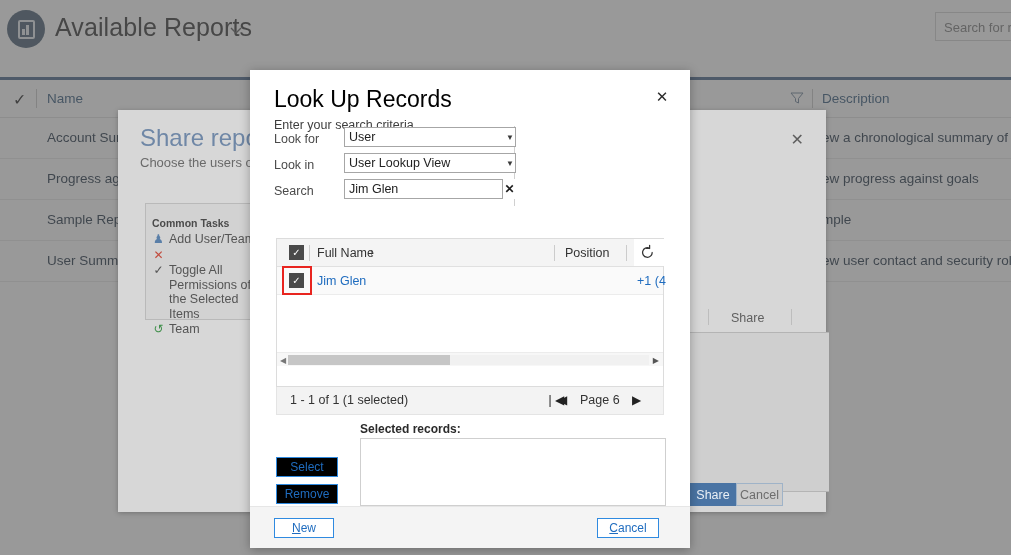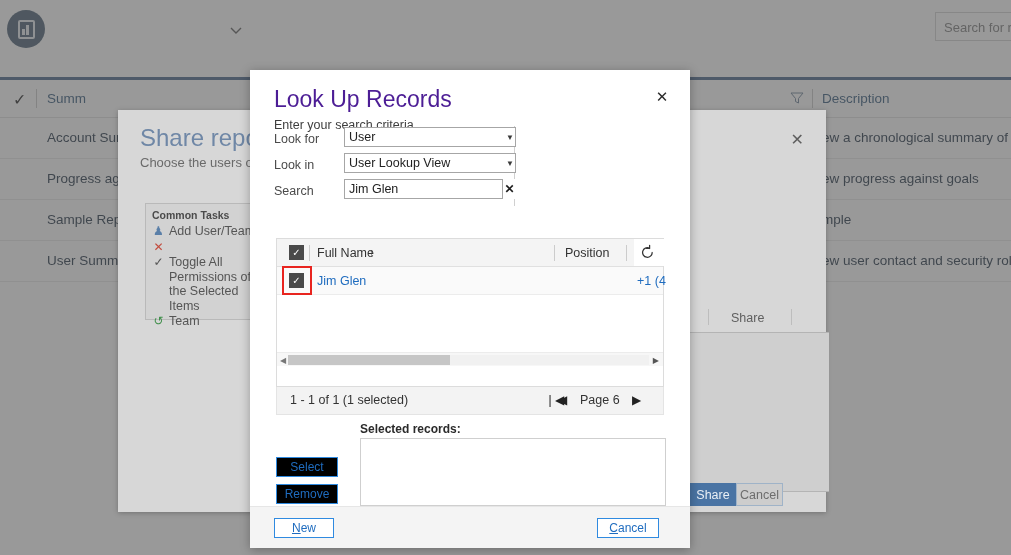--- a/index.html
+++ b/index.html
@@ -55,21 +55,21 @@
   
   .share-dlg {
     position:absolute; left:118px; top:110px; width:708px; height:402px;
     background:#d7d7d7; box-shadow:0 1px 5px rgba(0,0,0,0.25);
   }
   .share-title { position:absolute; left:22px; top:14px; font-size:24px; color:#6f87a6; font-weight:400; white-space:nowrap;}
   .share-sub { position:absolute; left:22px; top:45px; font-size:13px; color:#6a6a6a; white-space:nowrap;}
   .share-close { position:absolute; right:22px; top:20px; font-size:16px; color:#5e5e5e; }
   .ctasks {
     position:absolute; left:27px; top:93px; width:122px; height:117px;
-    border:1px solid #b9b9b9; background:#d2d2d2; padding:5px 6px;
+    border:1px solid #b9b9b9; background:#d2d2d2; padding:13px 6px;
   }
   .ctasks-h { font-size:10.5px; color:#4b4b4b; font-weight:bold; margin-bottom:3px;}
   .ct-item { display:flex; gap:4px; font-size:12.5px; color:#555; line-height:14.5px; margin-bottom:1px; }
   .ct-ico { width:13px; flex:0 0 13px; text-align:center; font-size:12px; }
   .share-colhdr { position:absolute; left:540px; top:198px; width:168px; height:22px; }
   .sc-assign { position:absolute; left:0px; top:3px; font-size:12.5px; color:#5f5f5f;}
   .sc-s1 { position:absolute; left:50px; top:1px; width:1px; height:16px; background:#bdbdbd;}
   .sc-share { position:absolute; left:73px; top:3px; font-size:12.5px; color:#5f5f5f;}
   .sc-s2 { position:absolute; left:133px; top:1px; width:1px; height:16px; background:#bdbdbd;}
   .share-panel { position:absolute; left:543px; top:222px; width:168px; height:160px; border:1px solid #b4b4b4; border-right:none; background:#cfcfcf; }
@@ -78,21 +78,21 @@
     font-size:12.5px;
   }
   .share-btn.primary { left:562px; width:66px; background:#4a74a4; color:#e9eff5; }
   .share-btn.secondary { left:618px; width:47px; background:#cdcdcd; color:#6d6d6d; border:1px solid #9fb3c8; }
 
   
   .lookup {
     position:absolute; left:250px; top:70px; width:440px; height:478px;
     background:#ffffff; box-shadow:0 2px 10px rgba(0,0,0,0.30);
   }
-  .lu-title { position:absolute; left:24px; top:16px; font-size:23px; color:#4c1d95; font-weight:400;}
+  .lu-title { position:absolute; left:24px; top:16px; font-size:23px; color:#000000; font-weight:400;}
   .lu-sub { position:absolute; left:24px; top:48px; font-size:12.5px; color:#3d3d3d;}
   .lu-close { position:absolute; left:402px; top:17px; width:20px; height:20px; font-size:15px; color:#2b2b2b; text-align:center; line-height:20px;}
 
   .lu-form { position:absolute; left:24px; top:56px; width:245px; height:78px; }
   .lu-frow { position:relative; height:26px; margin-bottom:0px; }
   .lu-lab { position:absolute; left:0; top:6px; font-size:12.5px; color:#4a4a4a; }
   .lu-field {
     position:absolute; left:70px; top:1px; width:172px; height:20px;
     border:1px solid #a6a6a6; background:#fff; font-size:12.5px; color:#222;
     padding:1px 16px 1px 4px; line-height:17px; white-space:nowrap; overflow:hidden;
@@ -172,34 +172,35 @@
 <body>
 
 <div id="root">
 
   <div class="app-page">
 
     <div class="app-header">
       <div class="app-logo">
         <span class="glyph"></span>
       </div>
+      <div class="app-title">Available Reports</div>
       <div class="app-title-chevron">
         <svg width="16" height="16" viewBox="0 0 16 16">
             <path d="M3 6 L8 11 L13 6" stroke="#6a6a6a" stroke-width="1.4" fill="none"></path>
           </svg>
       </div>
       <div class="app-search">Search for re</div>
     </div>
 
     <div class="grid-topline"></div>
 
     <div class="grid-head">
       <div class="gh-check">✓</div>
       <div class="gh-sep1"></div>
-      <div class="gh-name">Summ</div>
+      <div class="gh-name">Name</div>
       <div class="gh-filter">
         <svg width="14" height="14" viewBox="0 0 14 14">
             <path d="M1 2 H13 L8.5 7.5 V12 L5.5 10.5 V7.5 Z" stroke="#7d8fa3" stroke-width="1" fill="none"></path>
           </svg>
       </div>
       <div class="gh-sep2"></div>
       <div class="gh-desc">Description</div>
     </div>
 
     <div class="rowlist">

